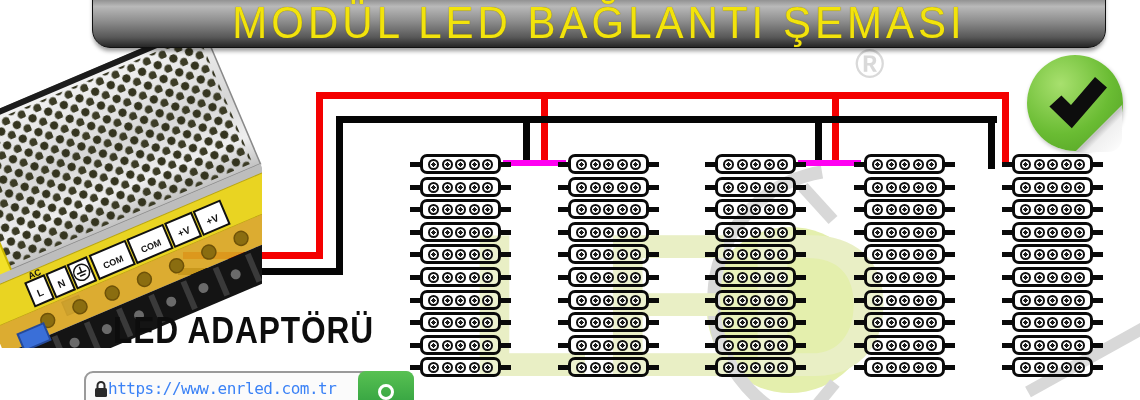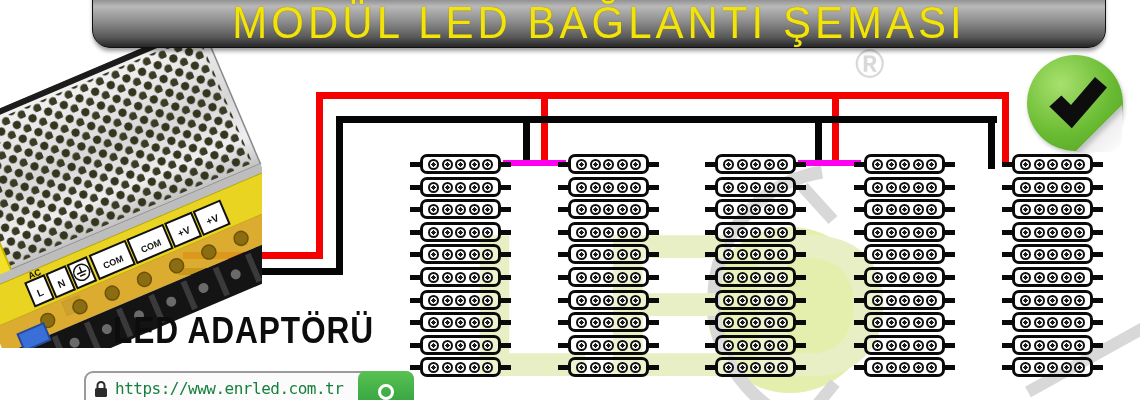--- a/index.html
+++ b/index.html
@@ -81,22 +81,22 @@
     transform:scaleX(0.88); transform-origin:left center; letter-spacing:1px;
     white-space:nowrap;
   }
   
   #urlbar{
     position:absolute; left:84px; top:371px; width:330px; height:40px; z-index:6;
     background:#fbfbfb; border:2px solid #9a9a9a; border-radius:9px; box-sizing:border-box;
     display:flex; align-items:flex-start; padding:6px 0 0 8px;
   }
   #urlbar .url{
-    font-family:"DejaVu Sans Mono", monospace; font-size:16px; color:#15803d;
-    margin-left:7px; white-space:nowrap; letter-spacing:-0.5px;
+    font-family:"DejaVu Sans Mono", monospace; font-size:16px; color:#3b82f6;
+    white-space:nowrap; letter-spacing:-0.5px;
   }
   #search-btn{
     position:absolute; right:-2px; top:-2px; width:56px; height:40px;
     border-radius:8px; border:none;
     background:linear-gradient(180deg,#58c152,#2f9e3e);
     display:flex; align-items:center; justify-content:center;
   }
   #search-btn .ring{
     width:16px; height:16px; border:3px solid #ffffff; border-radius:50%; box-sizing:border-box;
     margin-top:2px;

